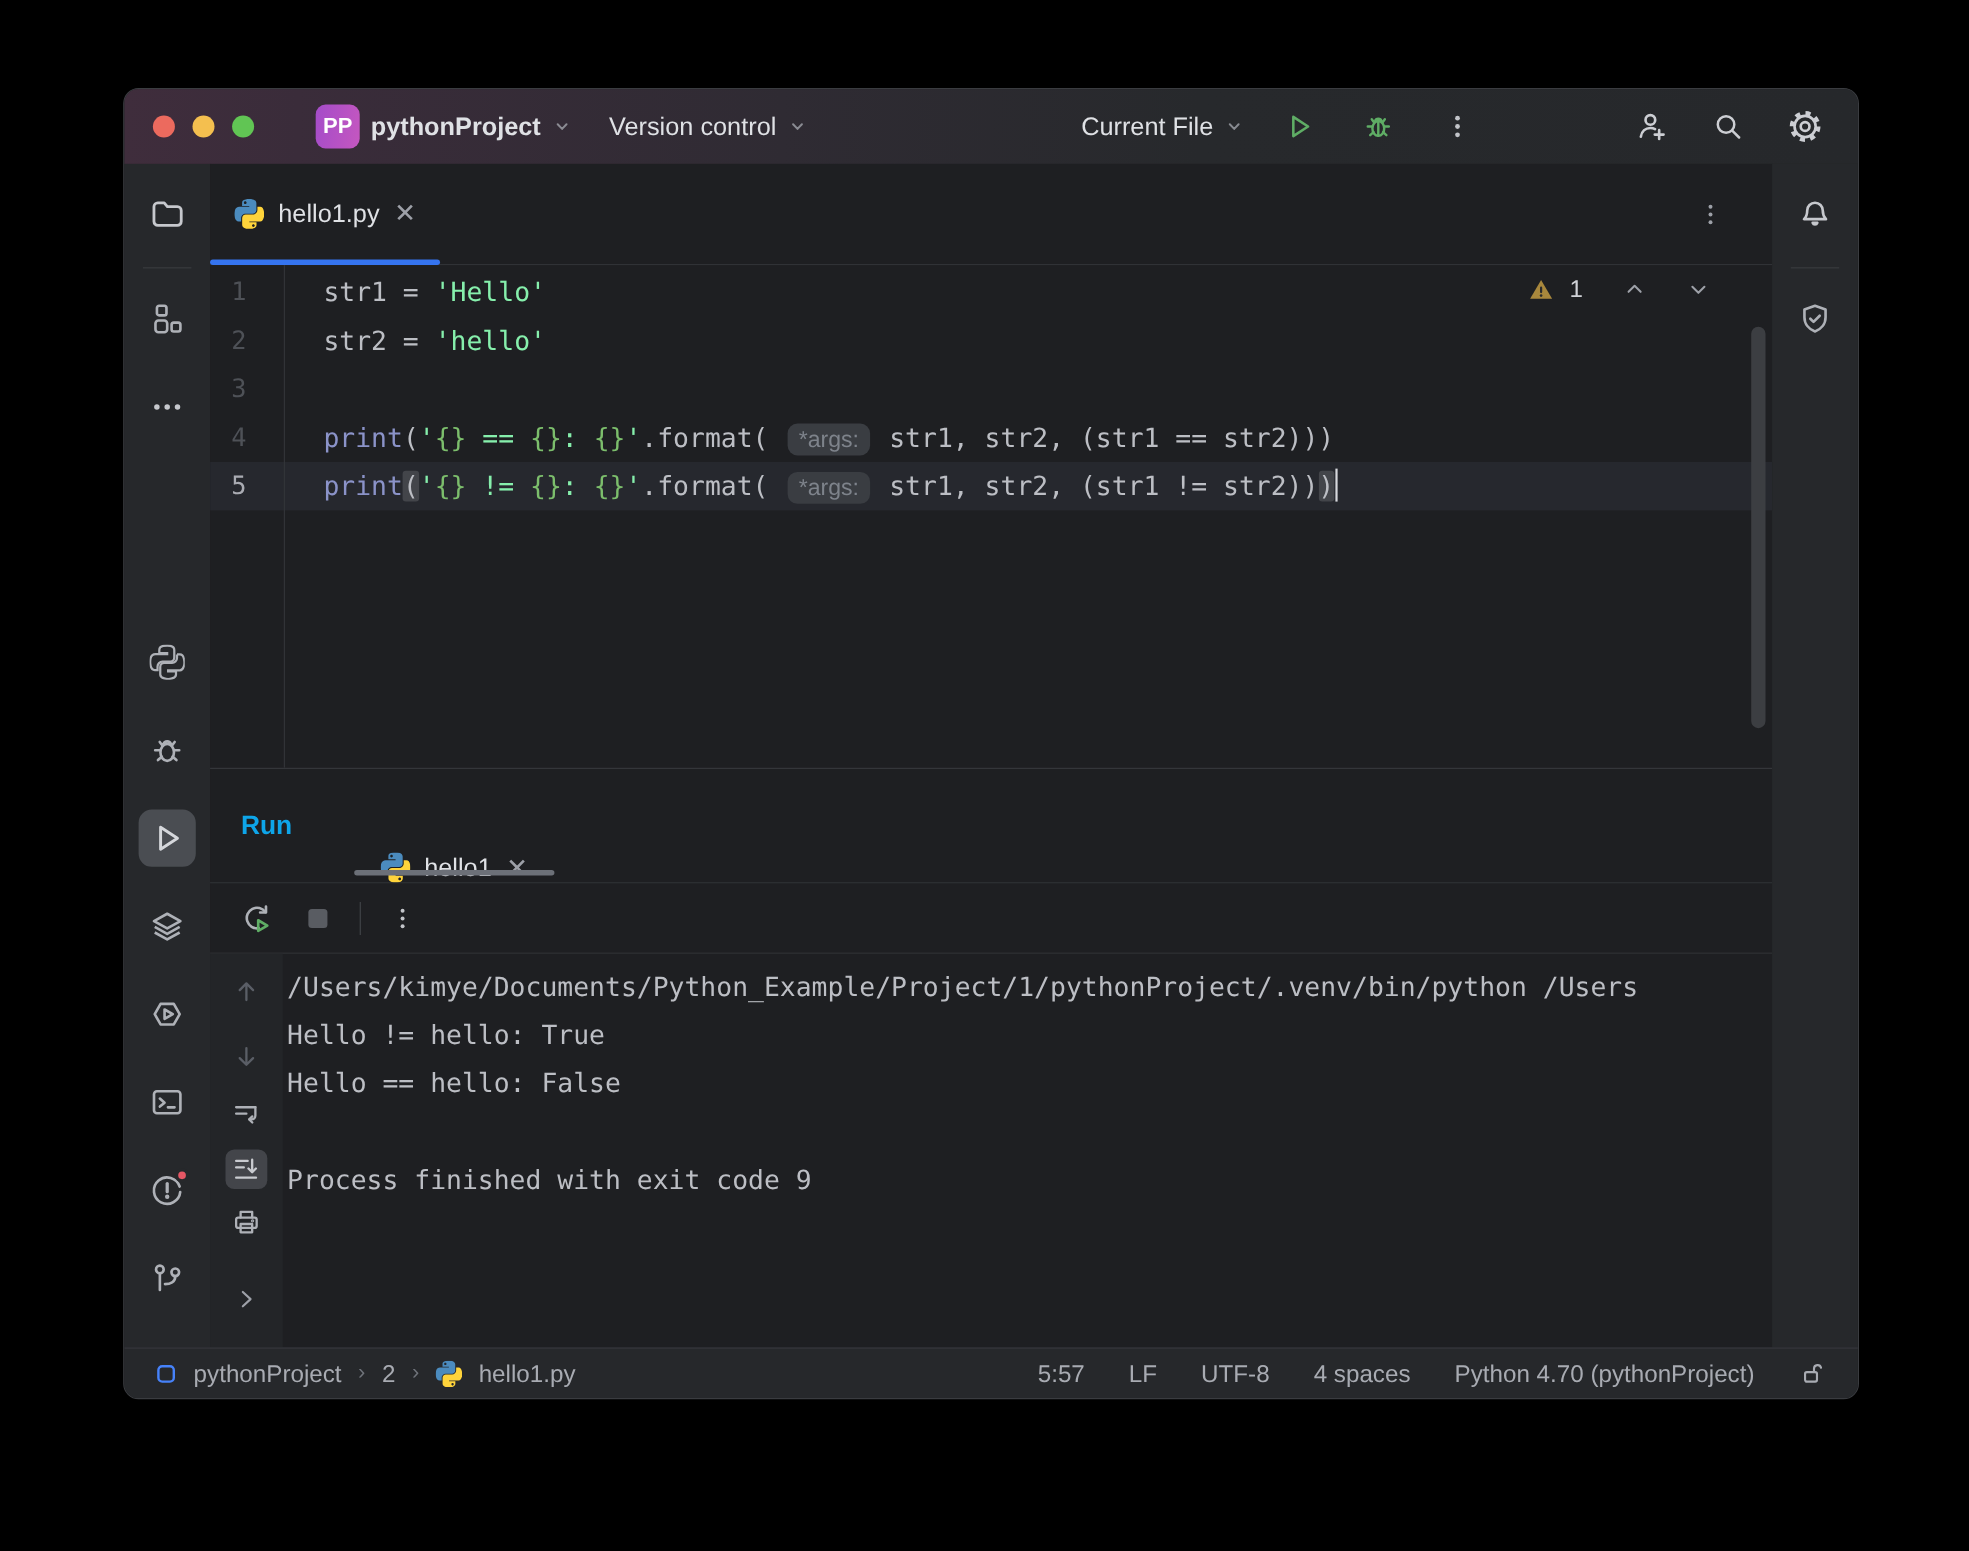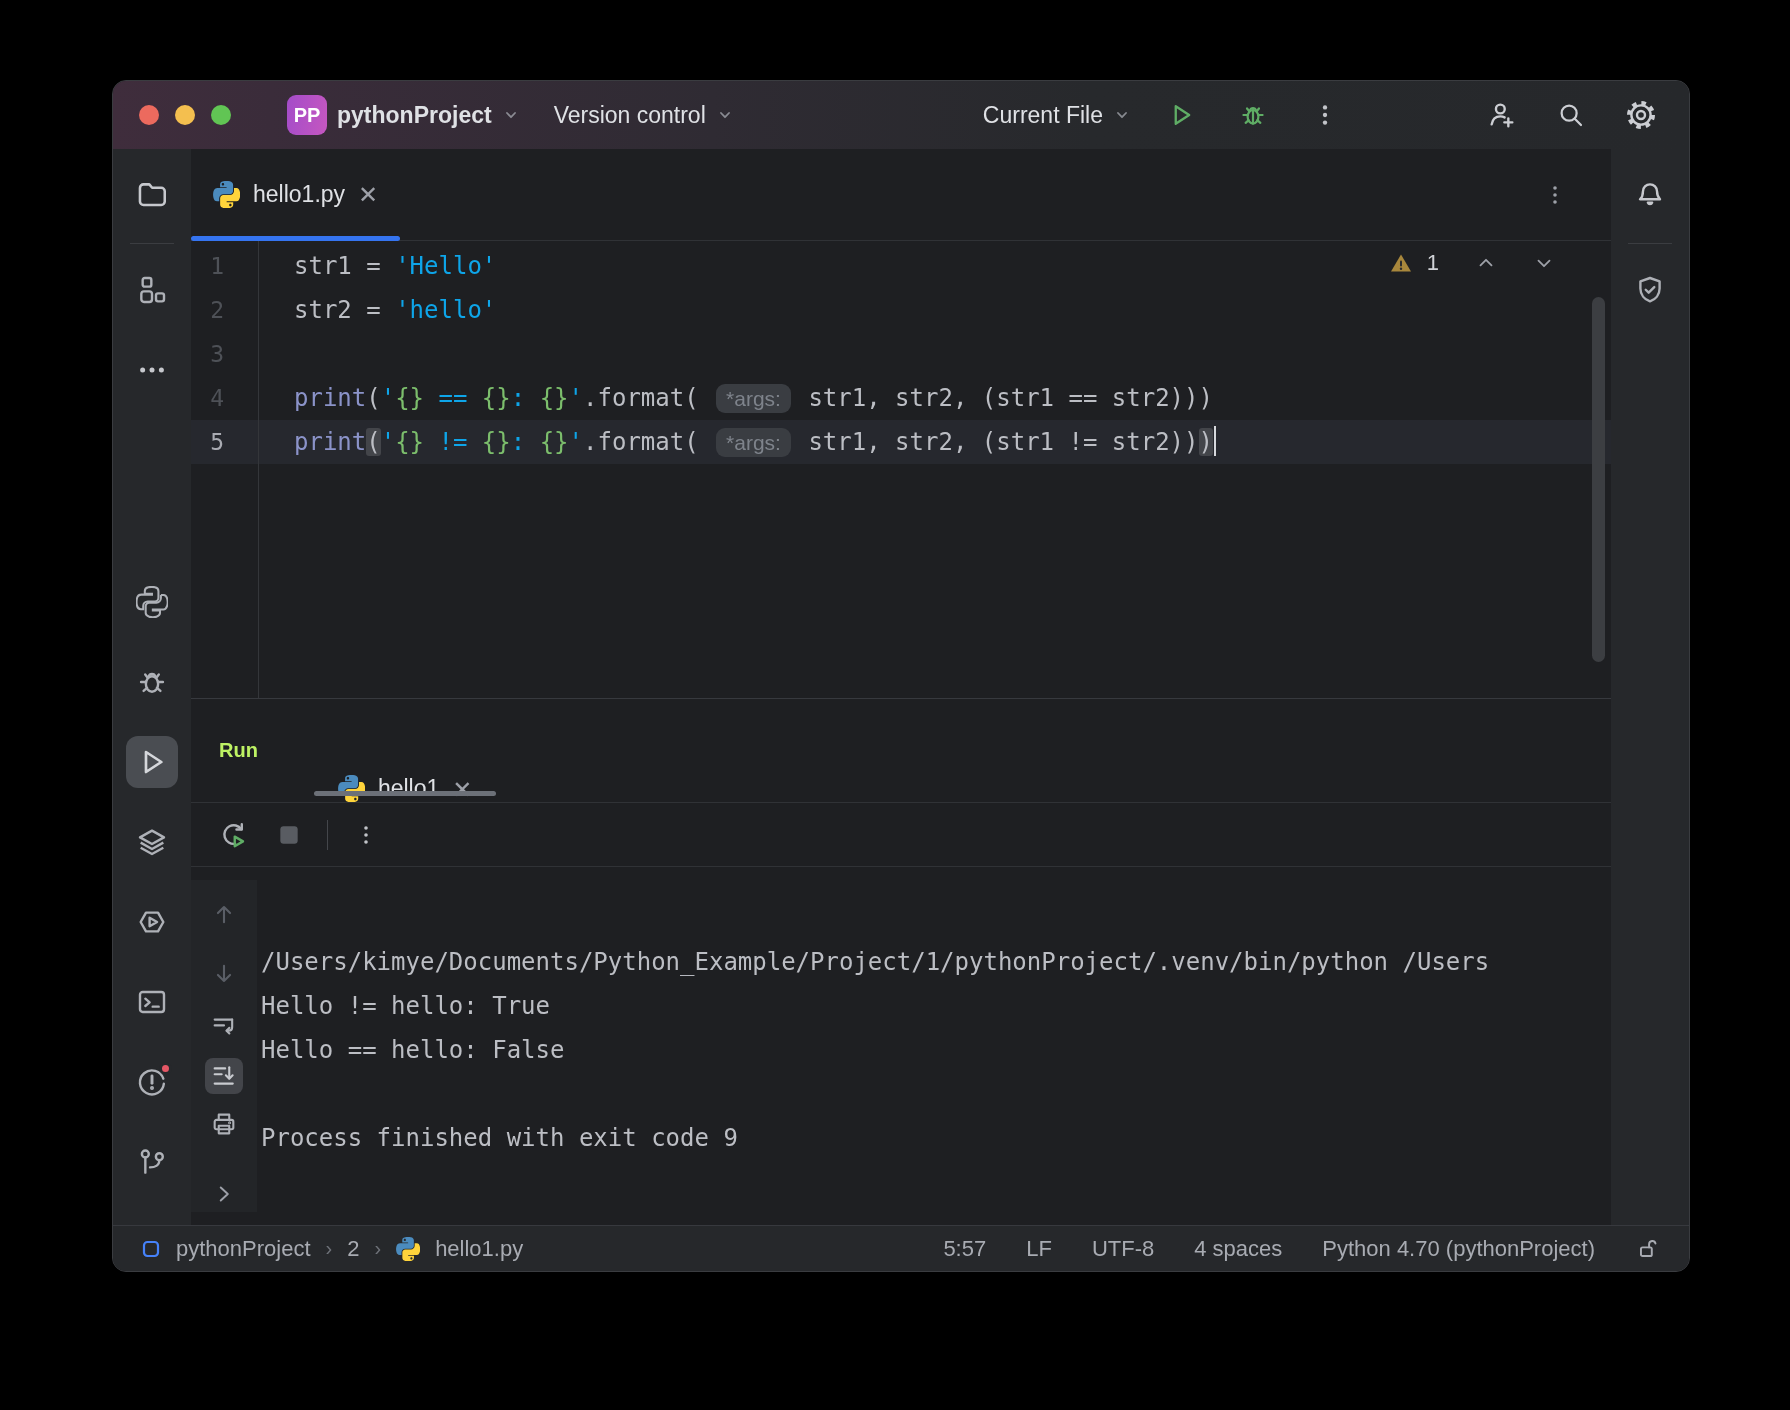--- a/index.html
+++ b/index.html
@@ -57,48 +57,48 @@
     padding-top:3px; }
   .gutter-sep { position:absolute; left:67px; top:0; bottom:0; width:1px;
     background:#34363A; }
   .code-line { display:flex; height:44px; line-height:44px; white-space:pre; }
   .code-line.current { background:#26282E; }
   .ln { width:67px; flex:0 0 67px; text-align:right; padding-right:34px;
     color:#4E5157; font-size:23px; }
   .code-line.current .ln { color:#A9ABB2; }
   .code-text { padding-left:36px; color:#BCBEC4; }
   .tok.func { color:#8B93C9; }
-  .tok.string { color:#0ea5e9;text-align:center; }
+  .tok.string { color:#86efac;text-align:center; }
   .tok.brace { color:#7CBE6C; }
   .tok.plain { color:#BCBEC4; }
   .tok.match { background:#43454A; border-radius:3px; }
   .tok.hint { font-family:"Liberation Sans",sans-serif; font-size:21px; color:#7E838B;
     background:#3A3D42; border-radius:9px; padding:3px 10px; margin:0 3px; }
   .caret { display:inline-block; width:2.5px; height:30px; background:#D6D8DC;
     vertical-align:-6px; margin-left:1px; }
   .warn-widget { position:absolute; top:9px; right:56px; display:flex; align-items:center;
     gap:14px; font-family:"Liberation Sans",sans-serif; font-size:22px; color:#D0D2D7; }
   .warn-widget .gap { width:8px; }
   .v-scrollbar { position:absolute; right:6px; top:56px; width:13px; height:365px;
     background:#3C3E42; border-radius:7px; }
 
   
   .run-sep { height:1px; background:#37393E; }
   .run-header { height:104px; flex:0 0 104px; display:flex; align-items:center;
     padding-left:28px; border-bottom:1px solid #303236; }
-  .run-title { font-weight:bold; font-size:20px; color:#bef264; margin-right:56px; }
+  .run-title { font-weight:bold; font-size:24px; color:#0ea5e9; margin-right:56px; }
   .run-tab { position:relative; height:100%; display:flex; align-items:flex-end; gap:13px;
     padding:0 24px; color:#DFE1E5; font-size:23px; }
   .run-tab .underline { position:absolute; left:0; right:0; bottom:6px; height:5px;
     background:#6C7078; border-radius:3px; }
   .run-toolbar { height:64px; flex:0 0 64px; display:flex; align-items:center;
     padding-left:24px; gap:20px; border-bottom:1px solid #303236; }
   .vdiv { width:1px; height:30px; background:#44464B; }
 
-  .console-wrap { flex:1; display:flex; min-height:0;align-items:center; }
+  .console-wrap { flex:1; display:flex; min-height:0; }
   .console-gutter { width:66px; flex:0 0 66px; background:#232528;
     display:flex; flex-direction:column; align-items:center; padding-top:16px; }
   .cg-btn { width:38px; height:36px; display:flex; align-items:center; justify-content:center;
     border-radius:8px; }
   .cg-btn.selected { background:#43454A; }
   .console { flex:1; padding:8px 0 0 4px; overflow:hidden;
     font-family:"DejaVu Sans Mono","Liberation Mono",monospace; font-size:24px;
     color:#BCBEC4; }
   .console-line { height:44px; line-height:44px; white-space:pre; }
 

